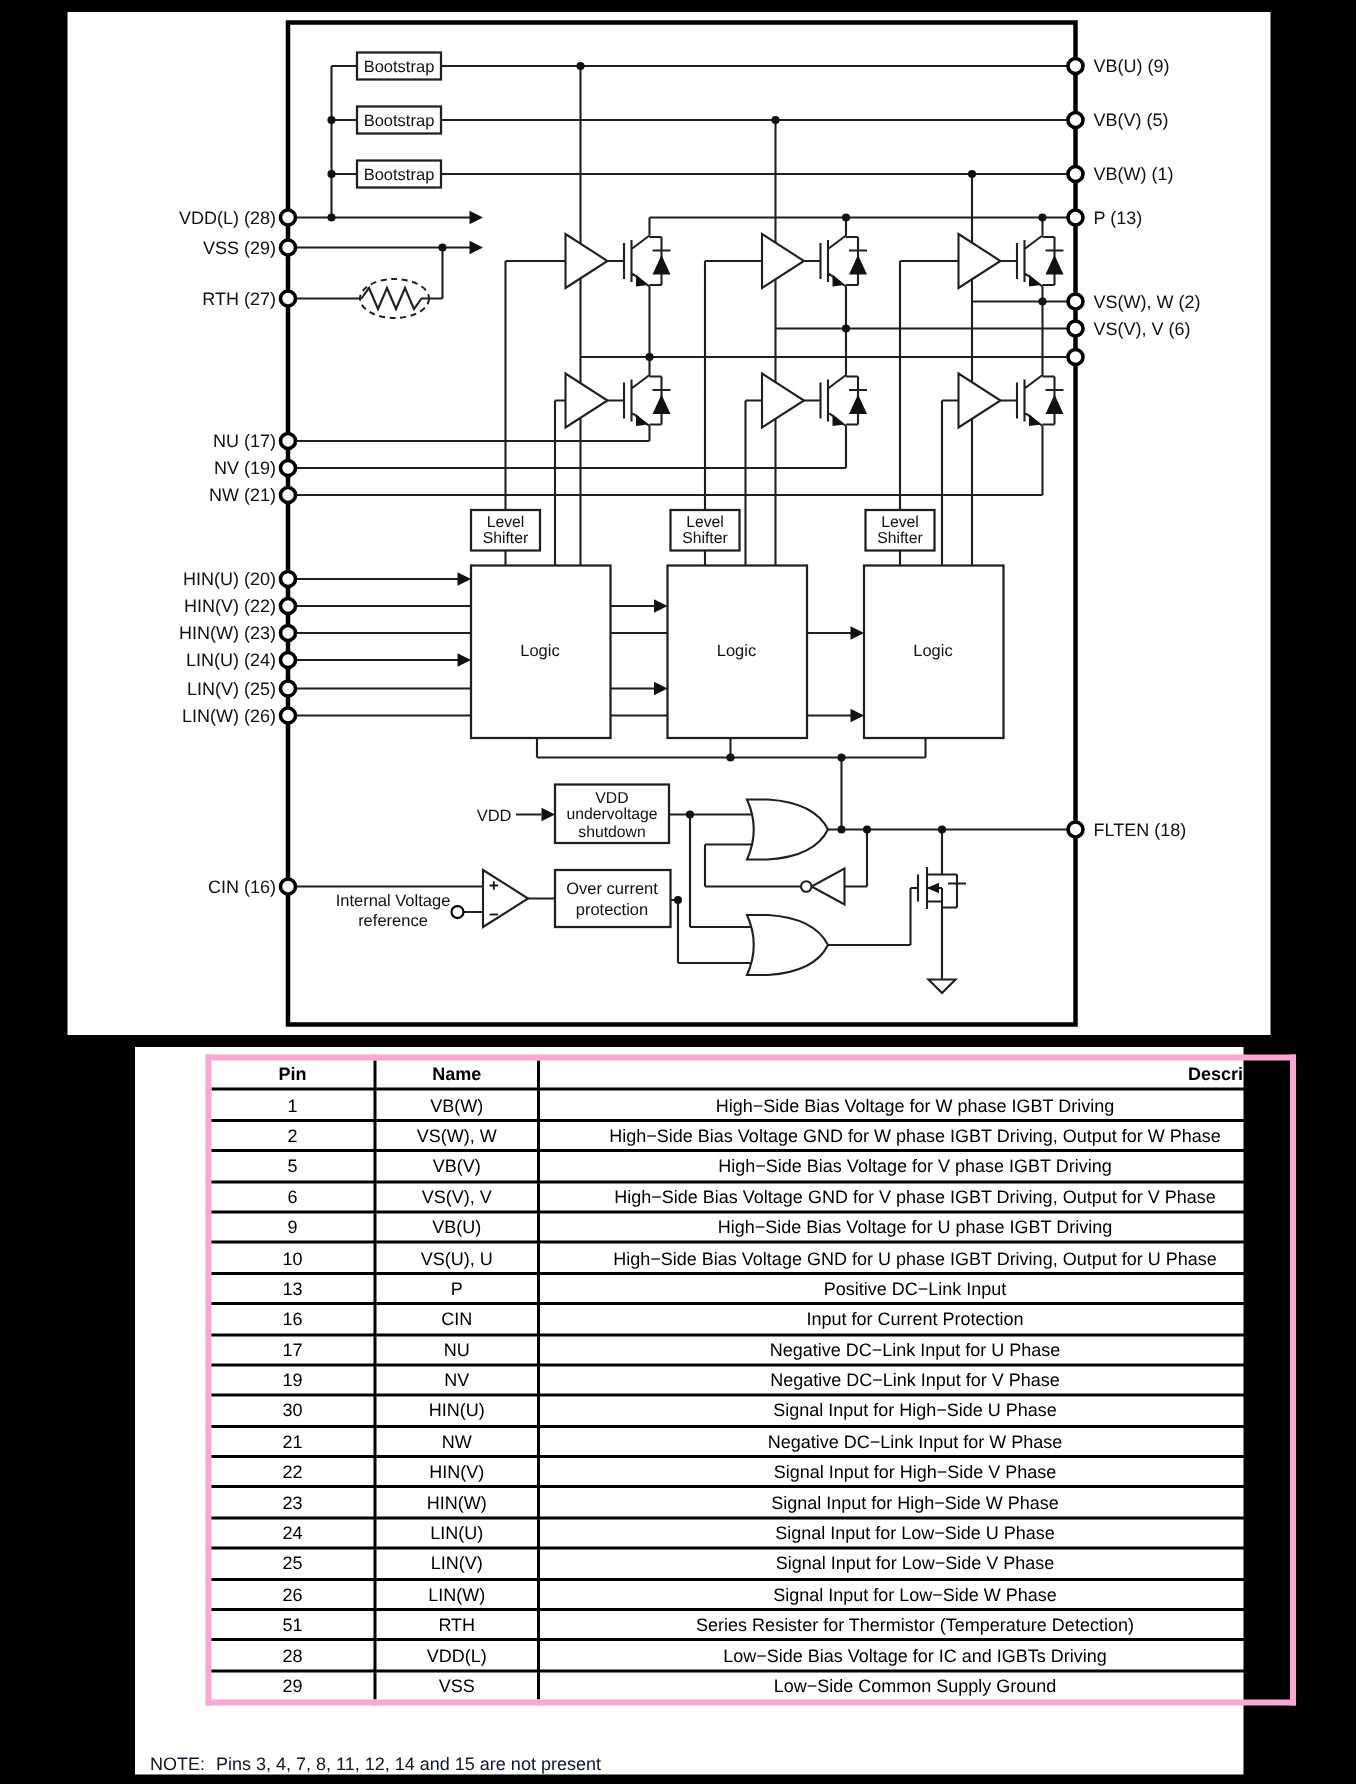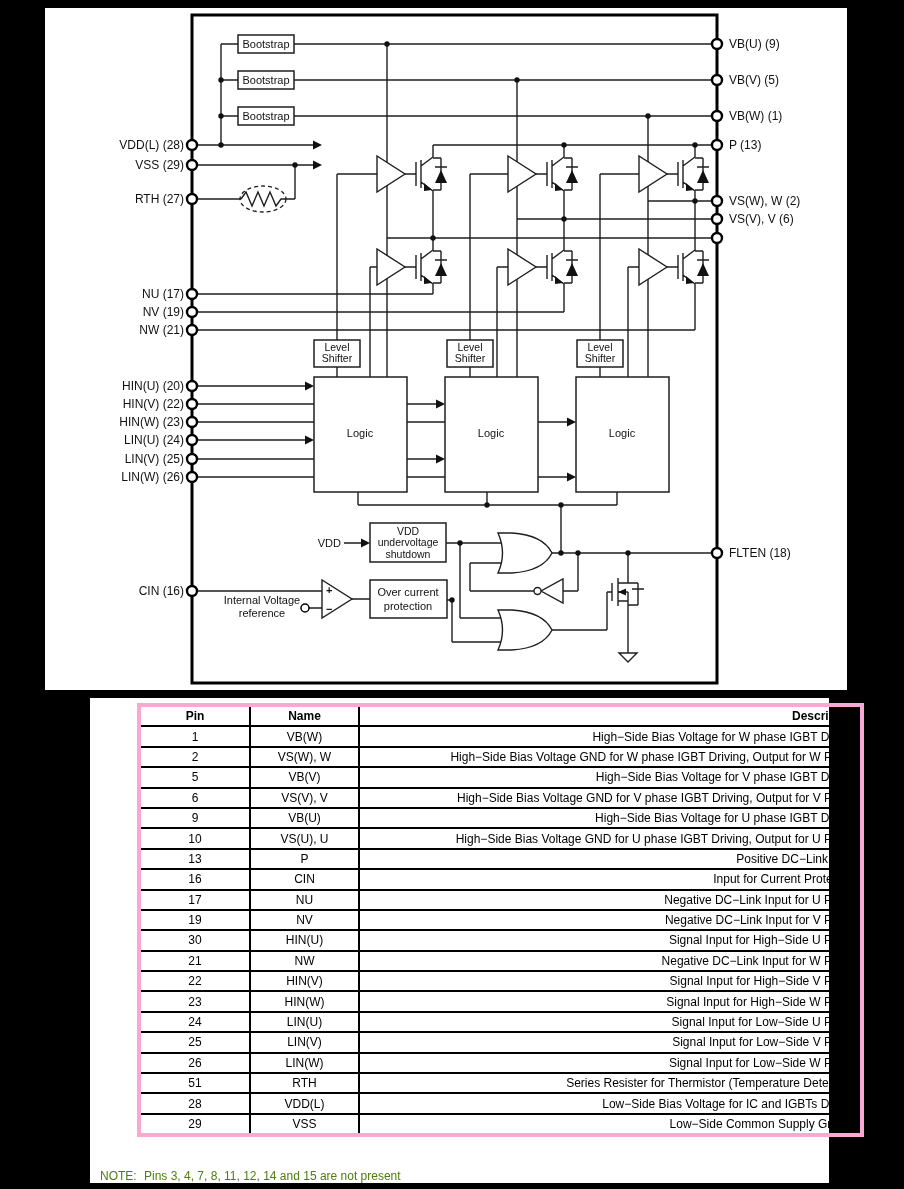--- a/index.html
+++ b/index.html
@@ -19,22 +19,22 @@
   .pinc{fill:#fff;stroke:#000;stroke-width:2.4;}
   .dash{stroke:#1f1f1f;stroke-width:1.3;fill:none;stroke-dasharray:4 3;}
   .tablewrap{position:absolute;left:90px;top:698px;width:739px;height:485px;background:#fff;}
   table.pins{position:absolute;left:7px;top:5px;width:723px;border-collapse:collapse;
              table-layout:fixed;border:4px solid #f9a8d4;margin-left:40px;}
   table.pins th, table.pins td{border:2px solid #000;font-size:12px;color:#000;
              height:18.4px;padding:0 2px;overflow:hidden;white-space:nowrap;}
   th.col-pin, td.col-pin{width:104px;text-align:center;}
   th.col-name, td.col-name{width:103px;text-align:center;}
   th.col-desc{width:496px;text-align:right;}
-  td.col-desc{text-align:right;padding-left:9px;}
-  .note{position:absolute;left:10px;top:471px;font-size:12px;color:#4d7c0f;}
+  td.col-desc{text-align:center;padding-left:9px;}
+  .note{position:absolute;left:10px;top:471px;font-size:12px;color:#0f172a;}
   .note .lbl{display:inline-block;width:44px;}
 </style>
 </head>
 <body>
 
 <div class="page">
 
 <svg width="904" height="1189" viewBox="0 0 904 1189" style="position:absolute;left:0;top:0;">
 
   <rect x="45" y="8" width="802" height="682" fill="#ffffff"></rect>

